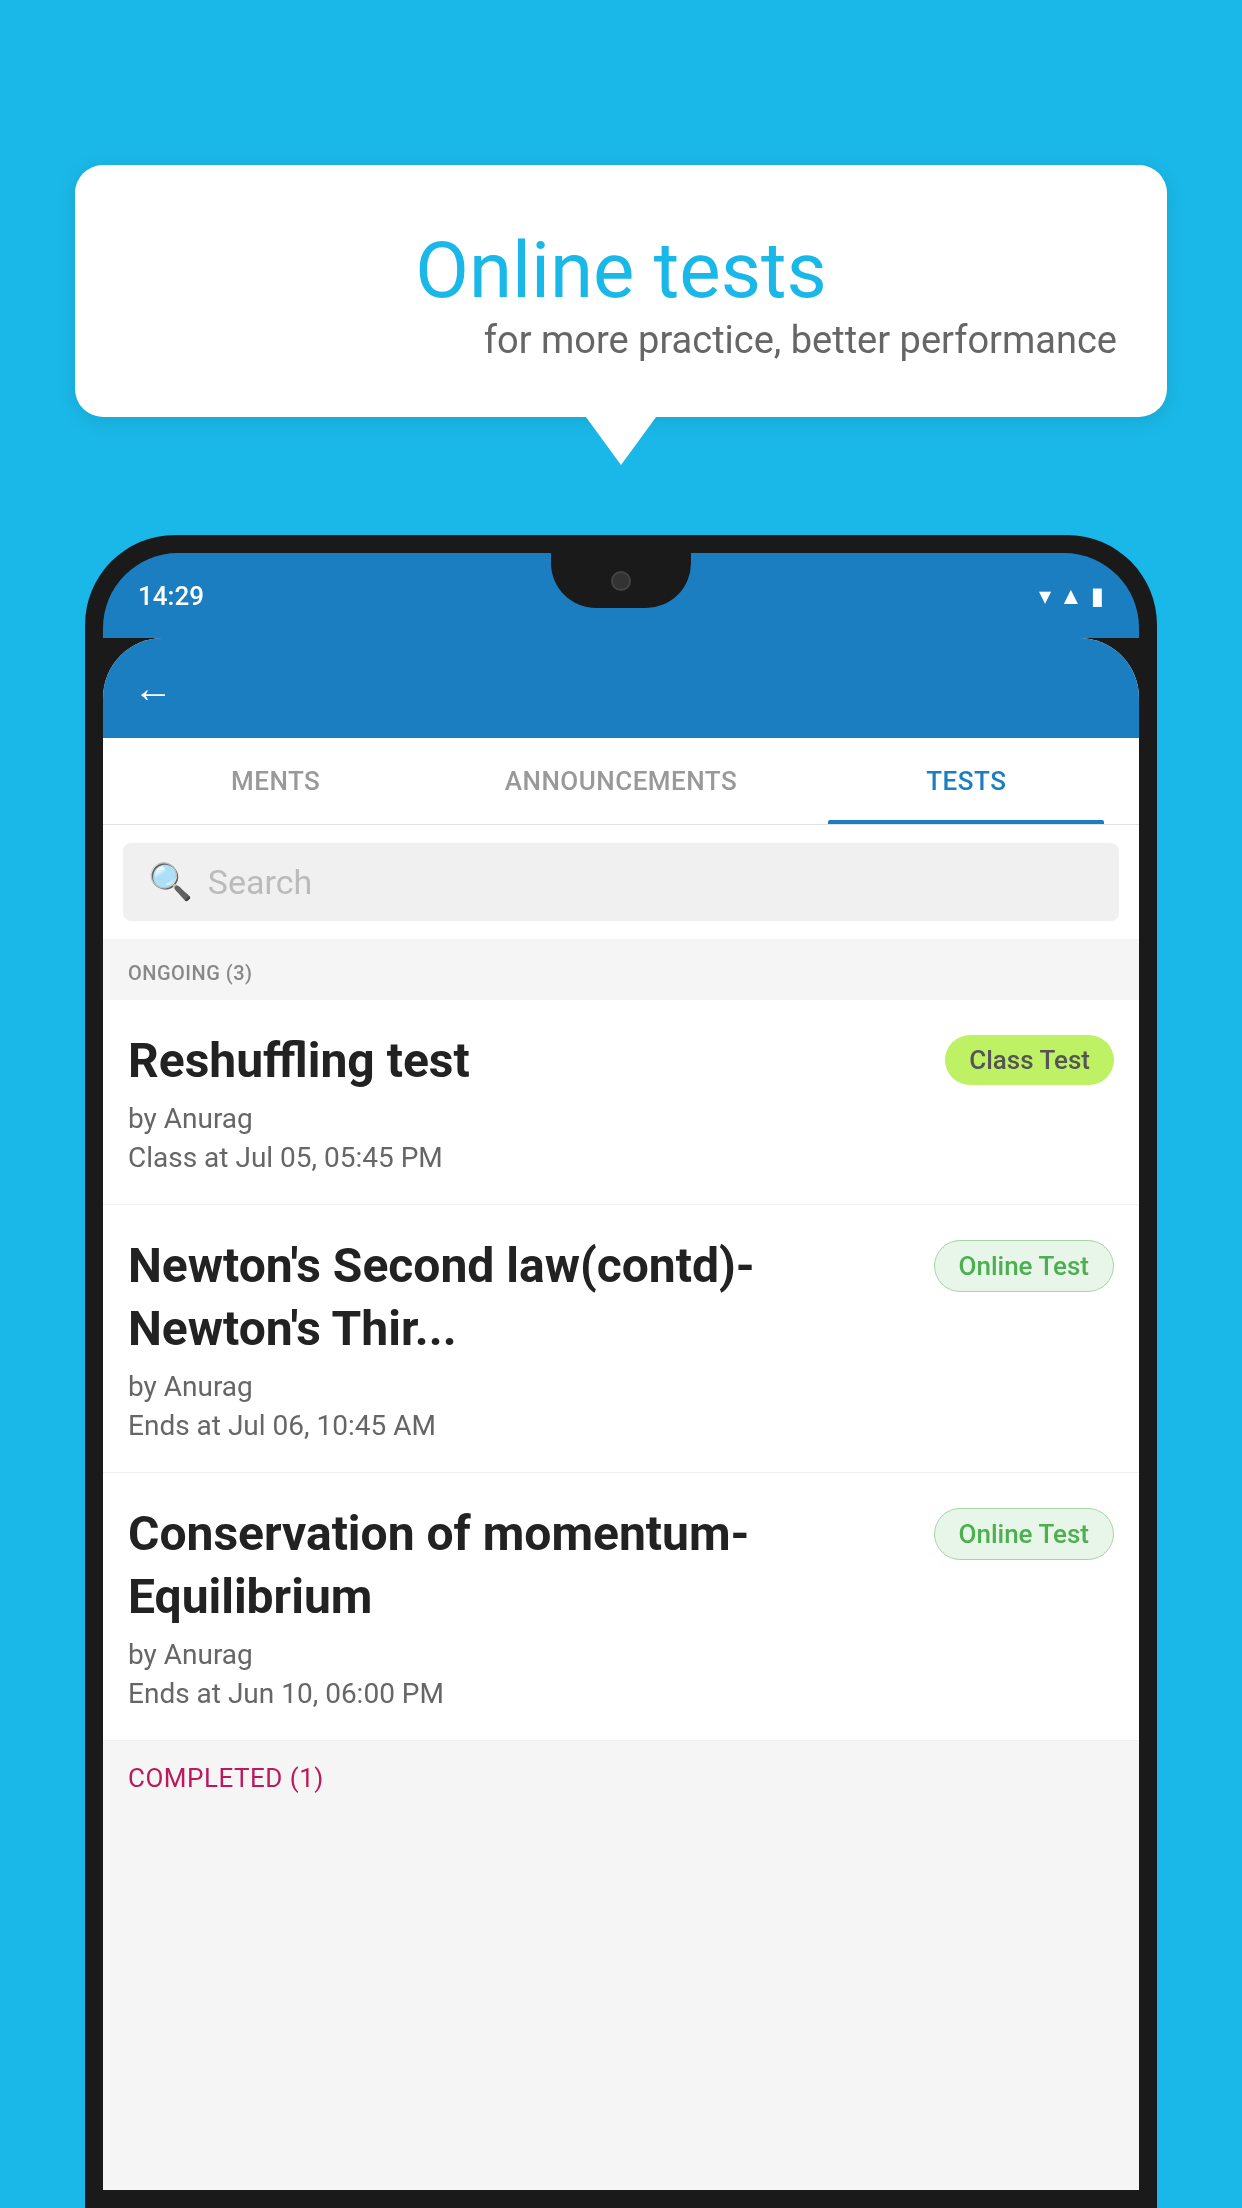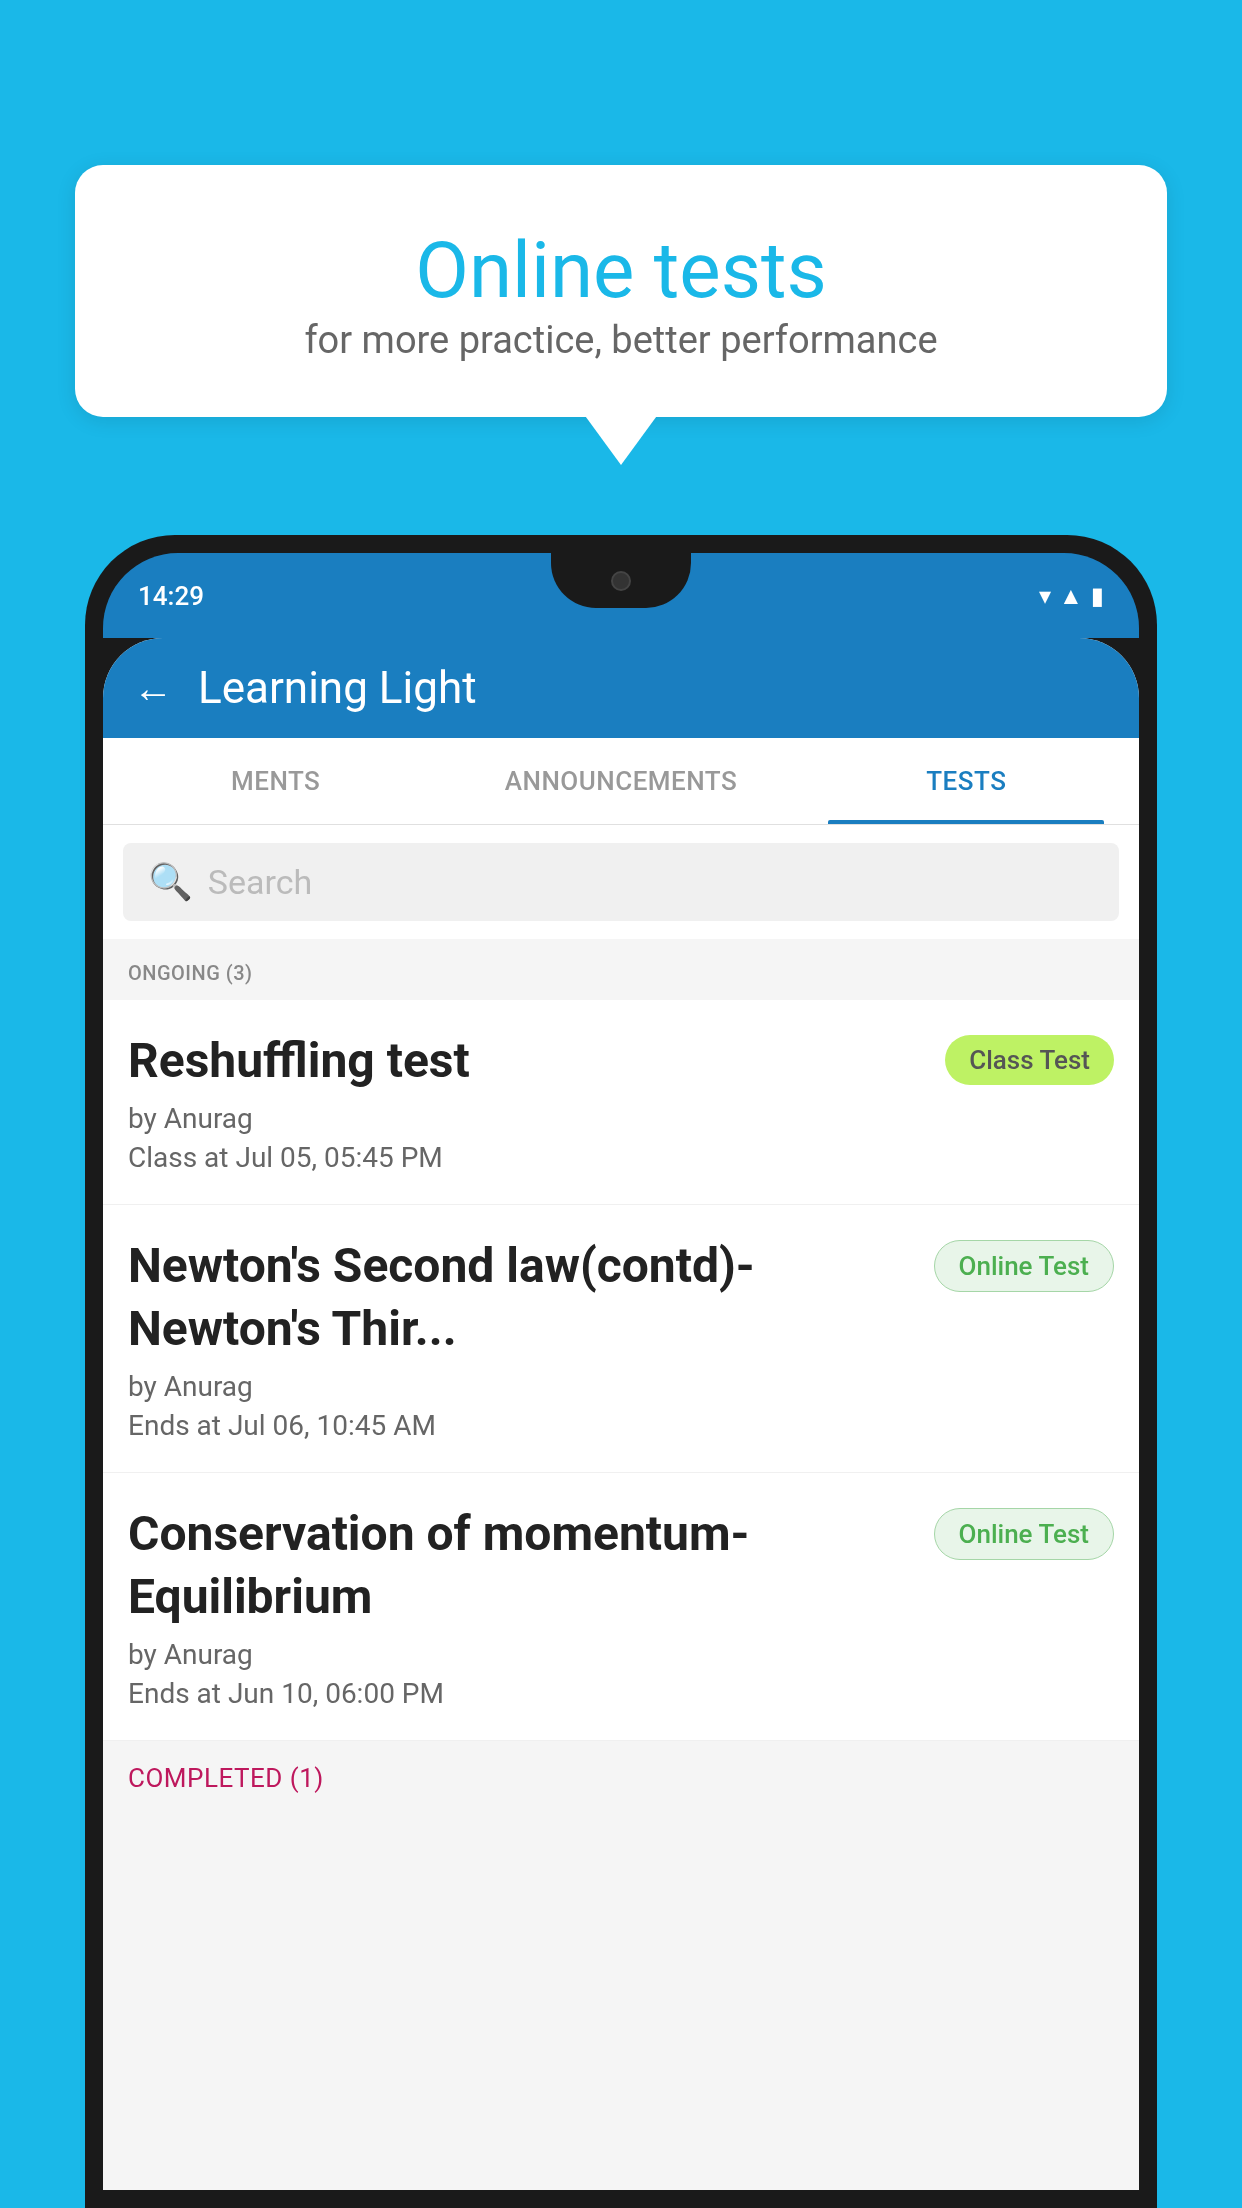--- a/index.html
+++ b/index.html
@@ -43,20 +43,21 @@
       font-size: 78px;
       color: #1ab8e8;
       font-weight: 400;
       margin-bottom: 2px;
     }
 
     .speech-bubble-subtitle {
       font-size: 38px;
       color: #666;
       font-weight: 400;
+      text-align: right;
     }
 
     
     .phone-outer {
       position: absolute;
       top: 535px;
       left: 85px;
       right: 85px;
       bottom: 0;
       background: #1a1a1a;
@@ -318,21 +319,20 @@
         <span class="status-icon">▾</span>
         <span class="status-icon">▲</span>
         <span class="status-icon">▮</span>
       </div>
     </div>
 
     <div class="phone-screen">
 
       <div class="app-bar">
         <span class="back-arrow">←</span>
-        <span class="app-bar-title">Learning Light</span>
       </div>
 
       <div class="tab-bar">
         <div class="tab-item">
           <span>MENTS</span>
         </div>
         <div class="tab-item">
           <span>ANNOUNCEMENTS</span>
         </div>
         <div class="tab-item active">

